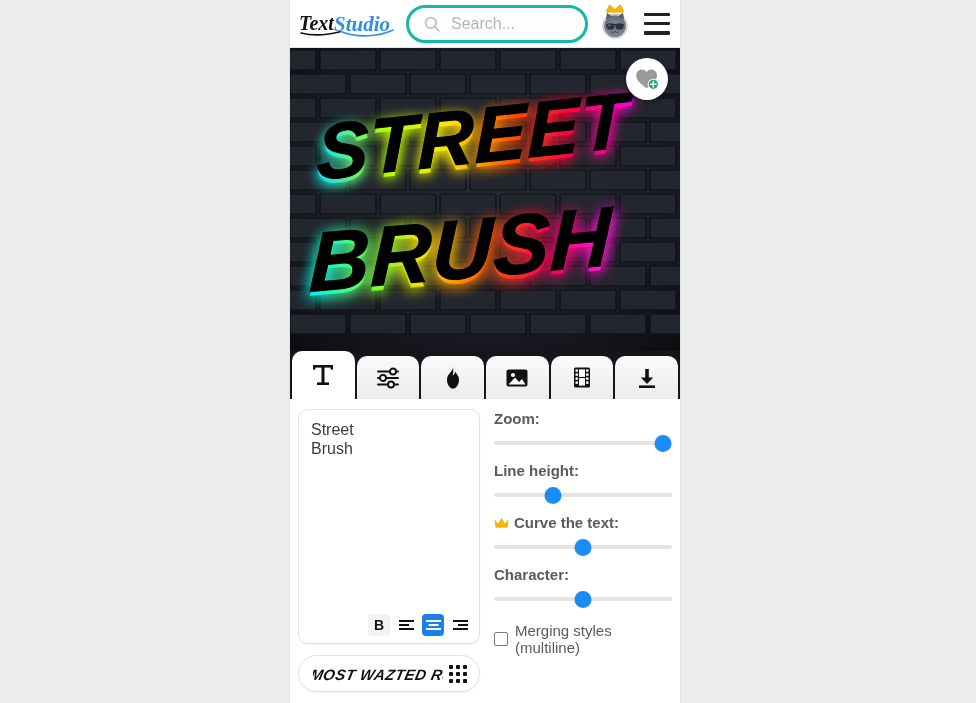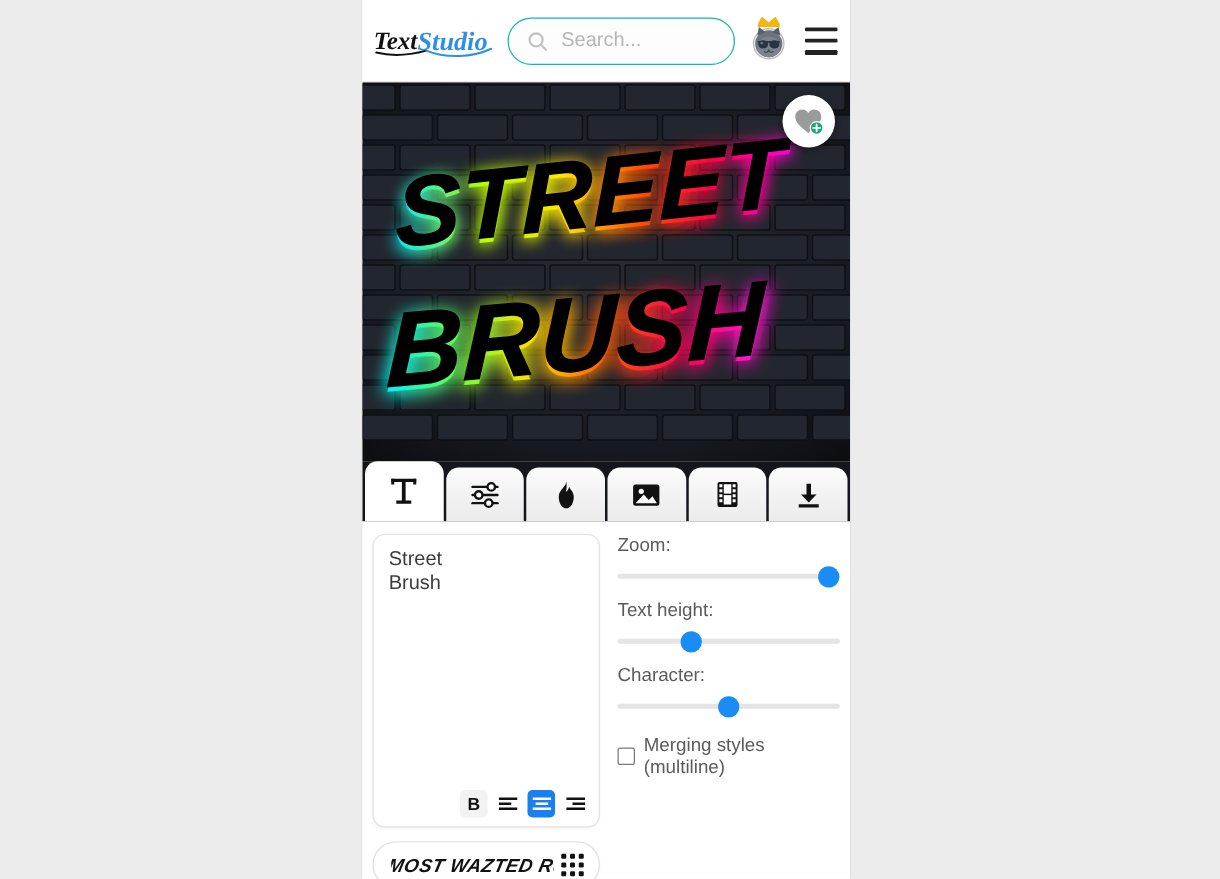--- a/index.html
+++ b/index.html
@@ -14,30 +14,30 @@
   
   .app {
     position: absolute; left: 290px; top: 0;
     width: 390px; height: 703px;
     background: #ffffff;
     box-shadow: 0 0 0 1px rgba(0,0,0,0.04);
   }
 
   
   .header {
-    position: relative; height: 66px; width: 100%;
+    position: relative; height: 48px; width: 100%;
     background: #fff; display: flex; align-items: center;
     padding: 0 10px 0 8px; border-bottom: 1px solid #e6e6e6;
   }
   .logo { width: 100px; height: 40px; flex: 0 0 auto; display:flex; align-items:center; }
   .logo svg { width: 100px; height: 40px; display:block; }
 
   .search-box {
     flex: 1 1 auto; height: 38px; margin: 0 10px 0 8px;
-    border: 1px solid #14b8a6; border-radius: 19px;
+    border: 3px solid #14b8a6; border-radius: 19px;
     background: #fdfdfd; display: flex; align-items: center;
     padding: 0 14px; min-width: 0;
   }
   .search-icon { flex: 0 0 auto; width: 18px; height: 18px; margin-right: 10px; }
   .search-icon svg { display: block; width: 18px; height: 18px; }
   .search-input {
     border: none; outline: none; background: transparent;
     font-family: "Liberation Sans", sans-serif; font-size: 16px;
     color: #333; width: 100%; padding: 0;
   }
@@ -125,21 +125,21 @@
     justify-content: space-between; padding: 0 12px 0 14px;
     box-shadow: 0 1px 2px rgba(0,0,0,0.05); cursor: pointer;
   }
   .font-name { height: 22px; flex: 1 1 auto; }
   .font-name svg { display: block; height: 22px; }
   .grid-icon { display: grid; grid-template-columns: repeat(3, 4px);
     grid-template-rows: repeat(3, 4px); gap: 3px; flex: 0 0 auto; margin-left: 6px; }
   .grid-icon i { display: block; width: 4px; height: 4px; background: #111; border-radius: 1px; }
 
   
-  .ctl { margin-bottom: 9px; }
+  .ctl { margin-bottom: 9px; font-weight: bold; }
   .ctl-label {
     font-size: 15px; color: #5b5b5b; line-height: 20px;
     display: flex; align-items: center; gap: 5px; margin-bottom: 5px;
     font-family: "Liberation Sans", sans-serif;
   }
   .crown-icon { display: inline-block; width: 15px; height: 12px; flex: 0 0 auto; }
   .crown-icon svg { display: block; }
 
   .slider { position: relative; height: 18px; width: 100%; cursor: pointer; }
   .slider .track {
@@ -500,27 +500,41 @@
         <div class="ctl">
           <div class="ctl-label">Zoom:</div>
           <div class="slider">
             <div class="track"></div>
             <div class="thumb" style="left:95%"></div>
           </div>
         </div>
 
 
         <div class="ctl">
-          <div class="ctl-label">Text height:</div>
+          <div class="ctl-label">Line height:</div>
           <div class="slider">
             <div class="track"></div>
             <div class="thumb" style="left:33%"></div>
           </div>
         </div>
 
+        <div class="ctl">
+          <div class="ctl-label">
+            <span class="crown-icon">
+              <svg width="15" height="12" viewBox="0 0 15 12">
+                <path d="M1 3.2 L4 7.2 L7.5 1.6 L11 7.2 L14 3.2 L13.2 10.2 L1.8 10.2 Z" fill="#f5b800" stroke="#e8a800" stroke-width="0.6" stroke-linejoin="round"></path>
+              </svg>
+            </span>
+            <span>Curve the text:</span>
+          </div>
+          <div class="slider">
+            <div class="track"></div>
+            <div class="thumb" style="left:50%"></div>
+          </div>
+        </div>
 
         <div class="ctl">
           <div class="ctl-label">Character:</div>
           <div class="slider">
             <div class="track"></div>
             <div class="thumb" style="left:50%"></div>
           </div>
         </div>
 
         <div class="checkrow">

